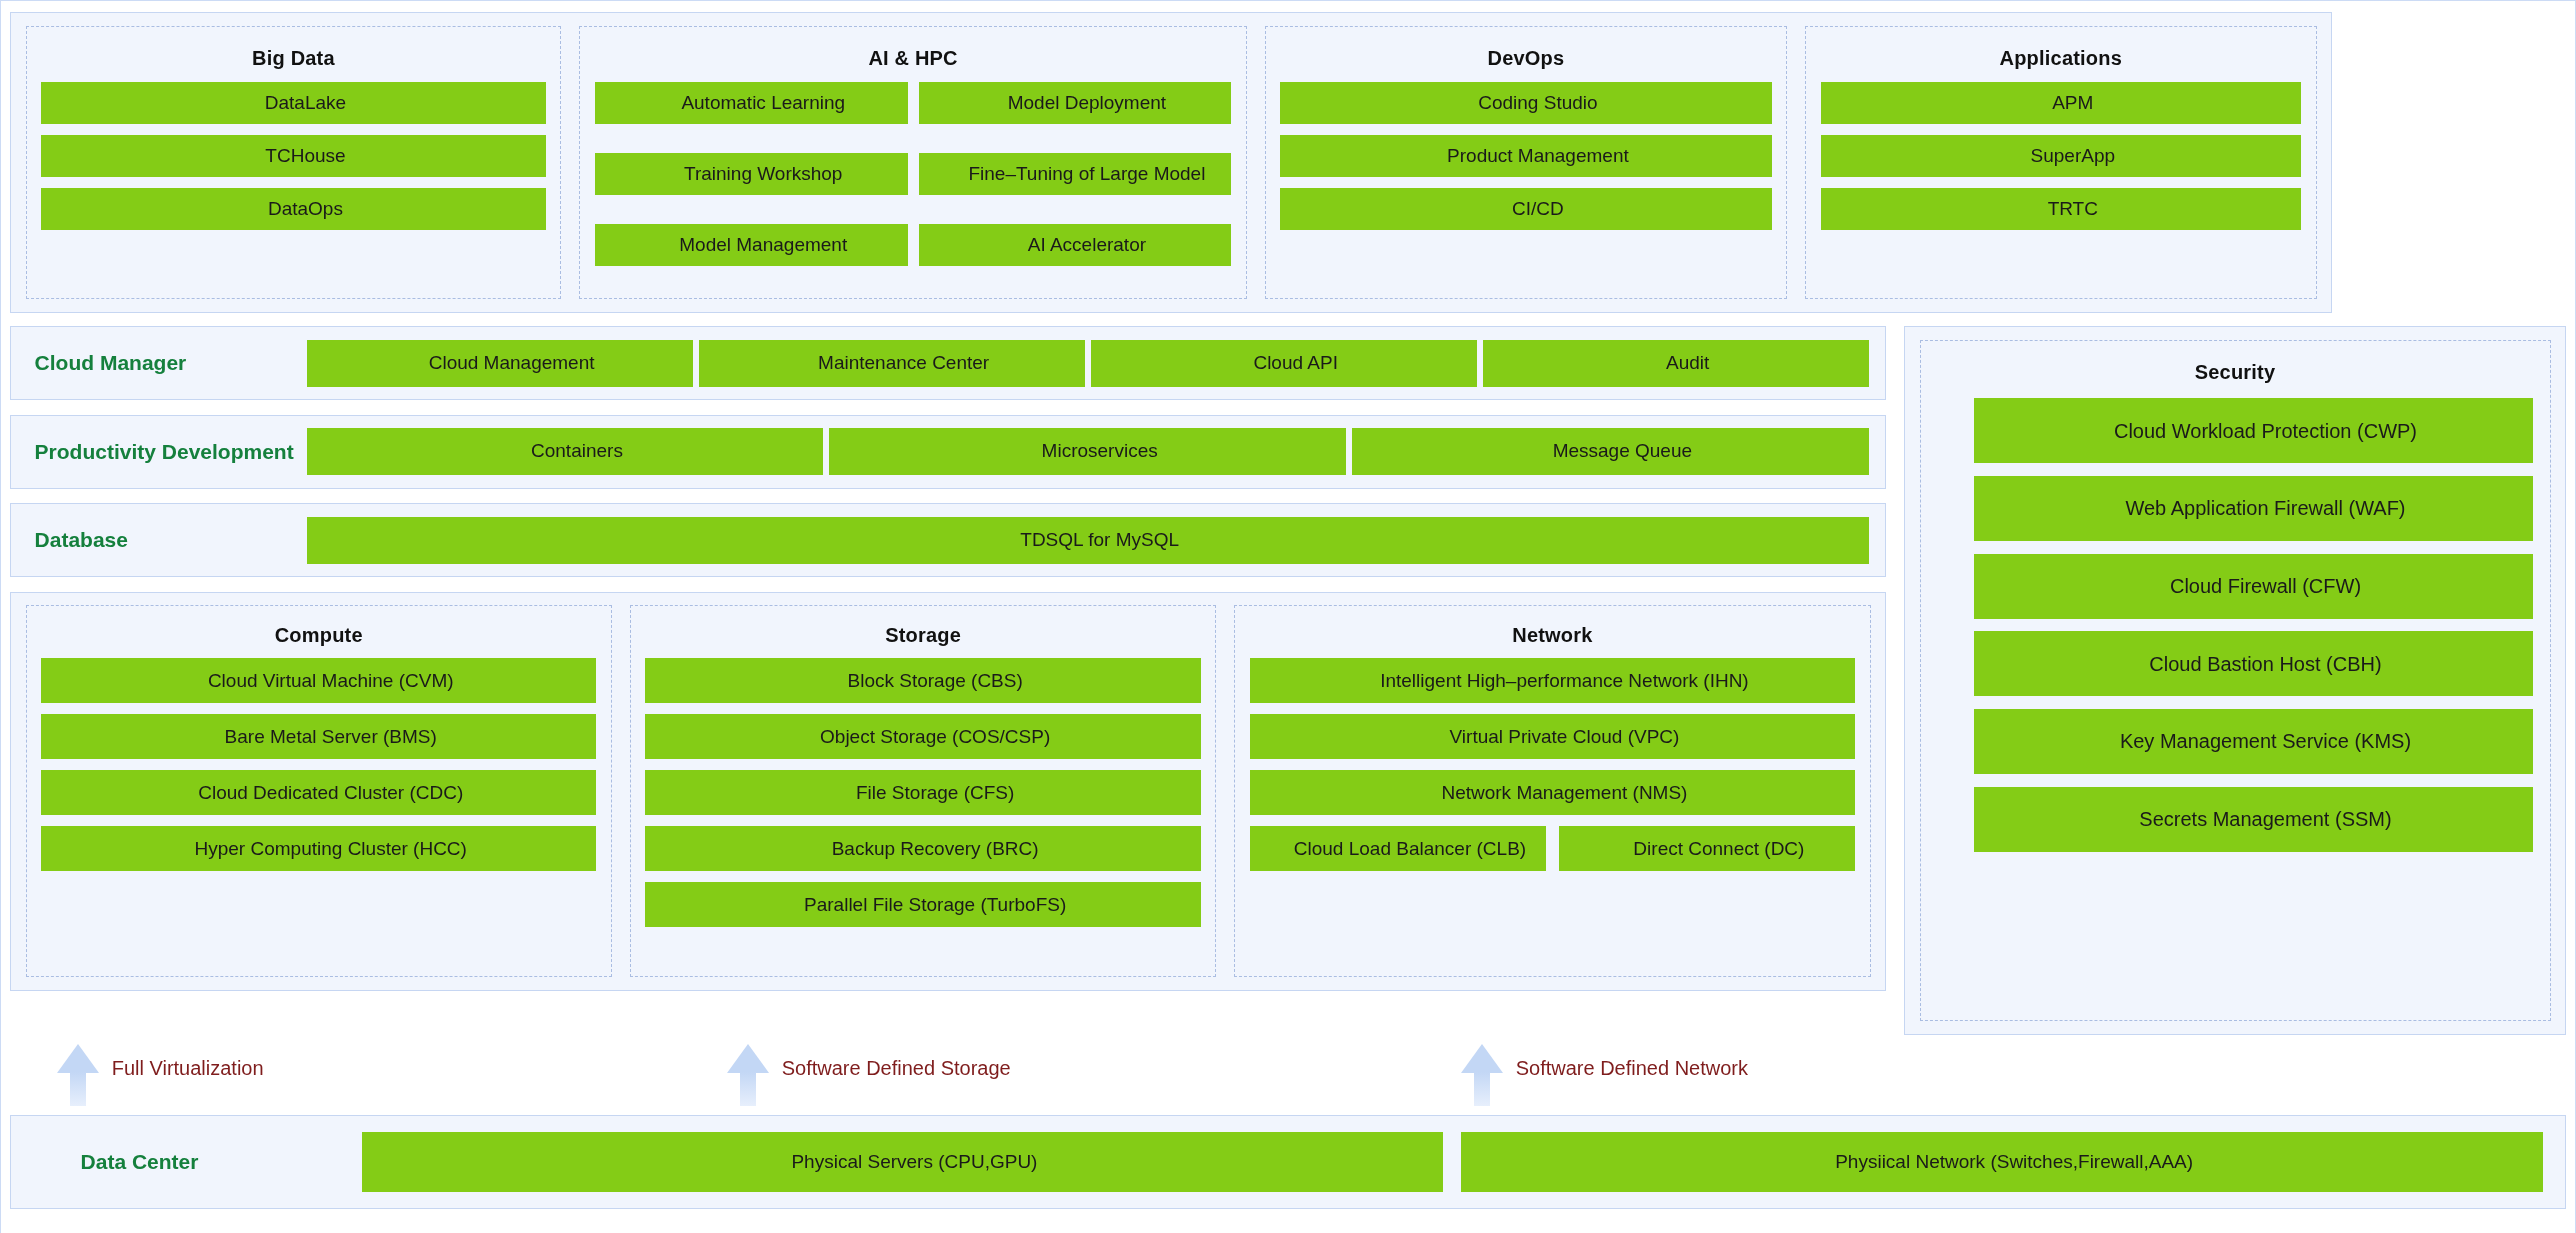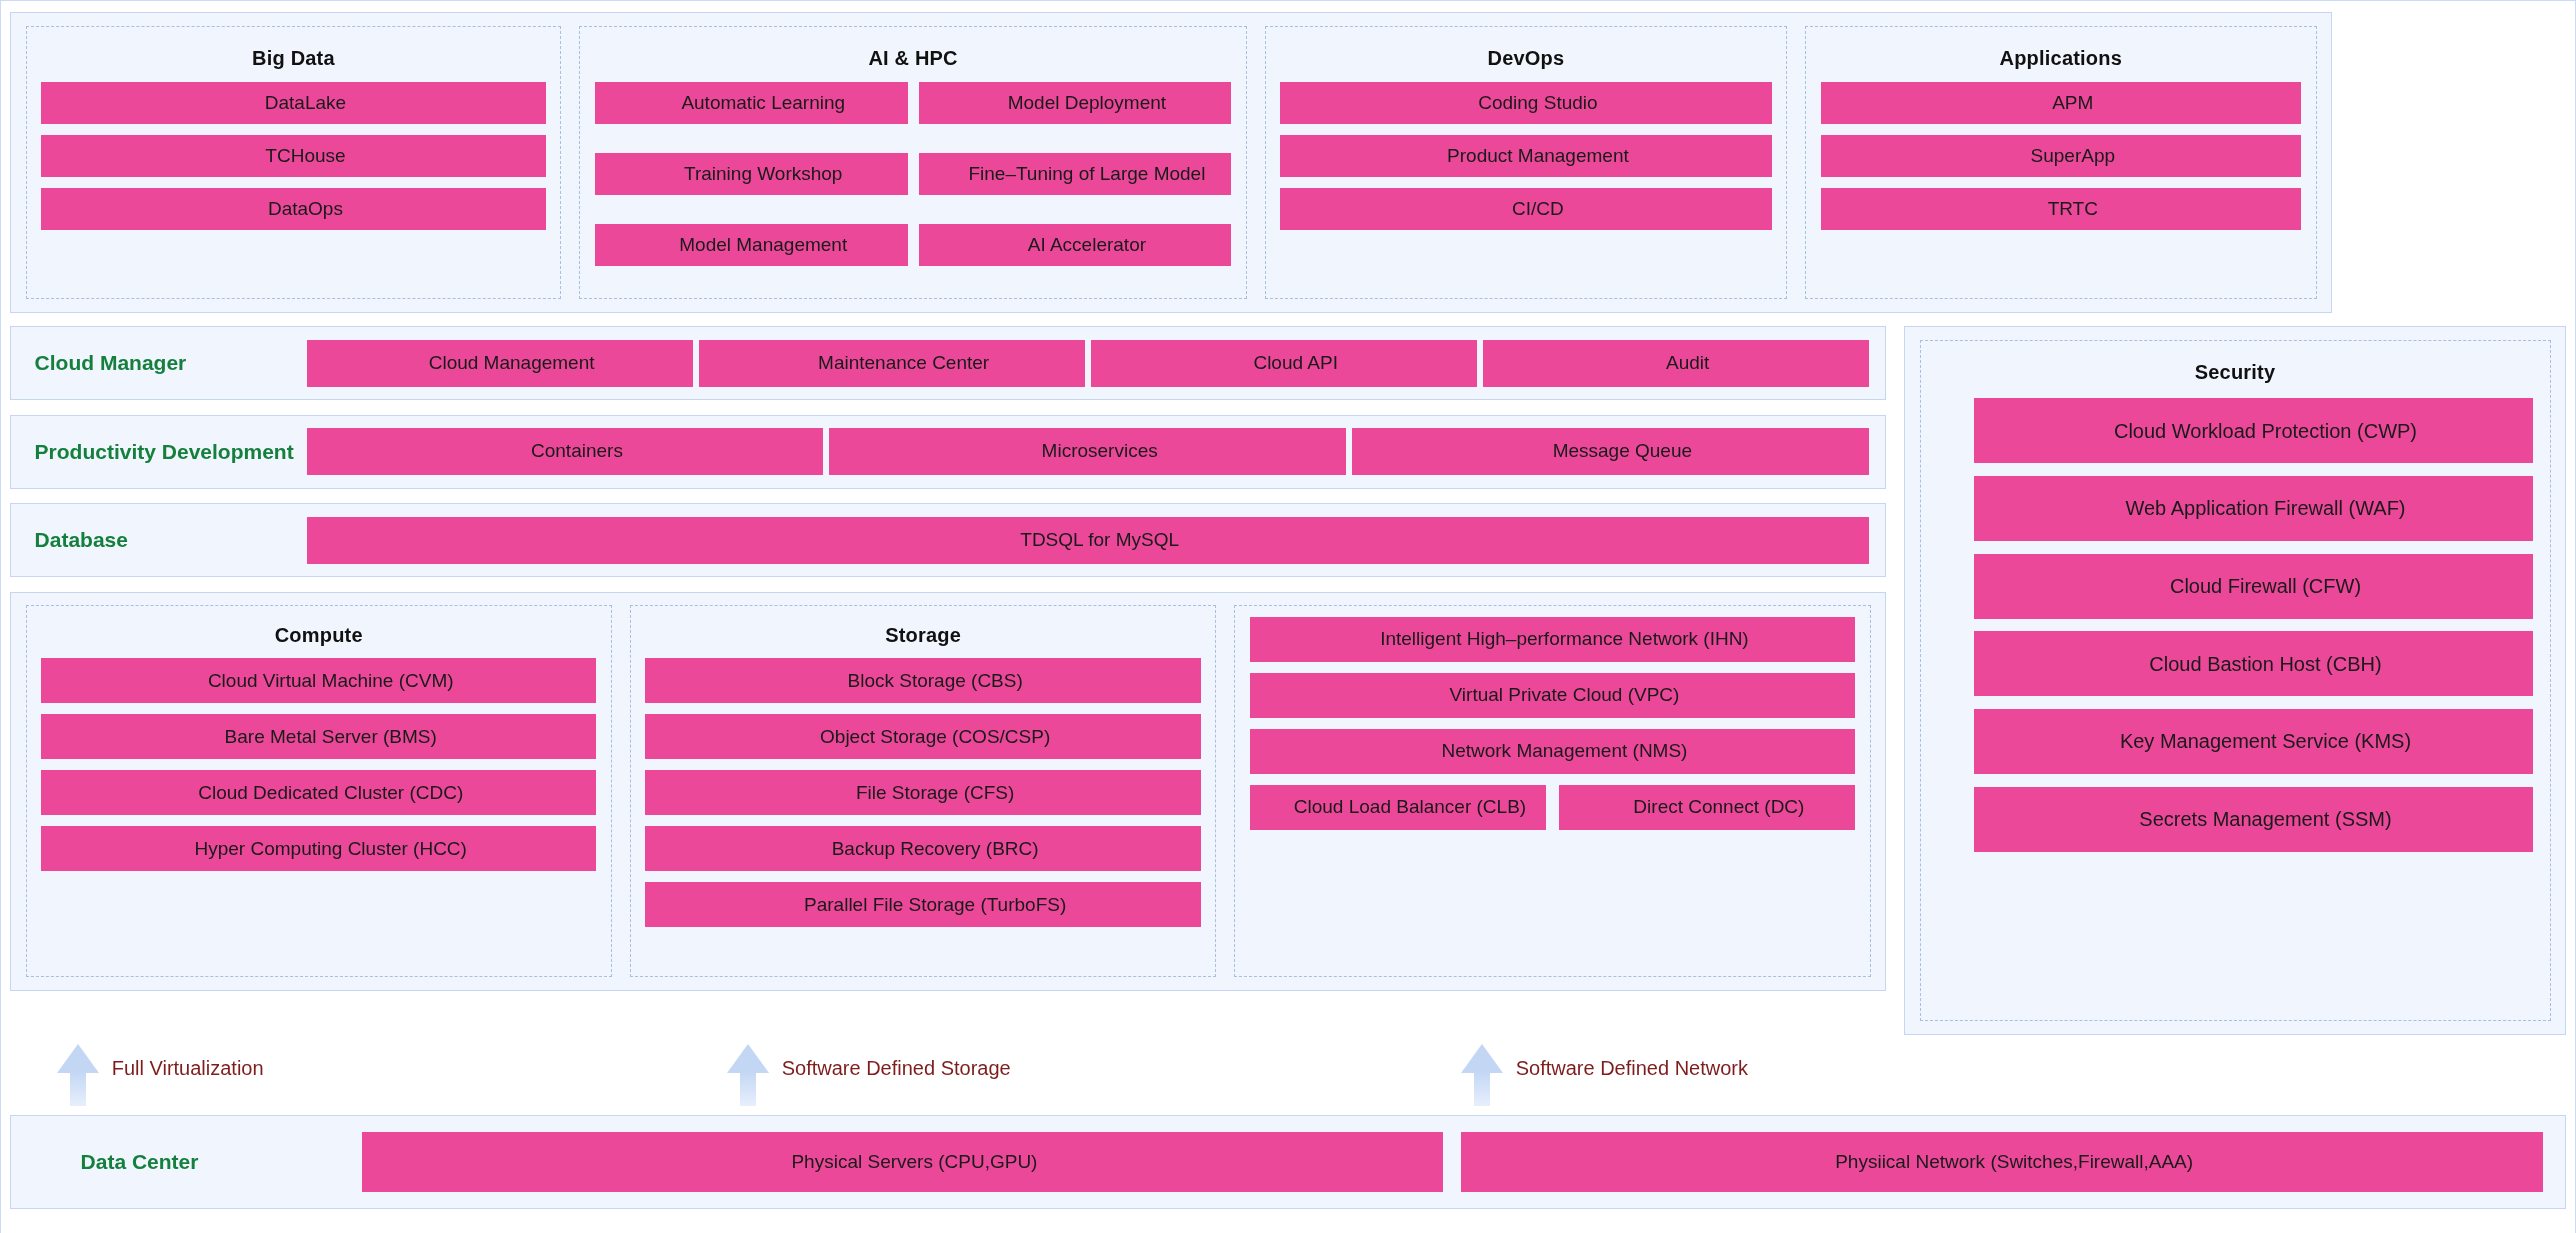--- a/index.html
+++ b/index.html
@@ -40,21 +40,21 @@
 
   .group-title {
     text-align: center;
     font-size: 20px;
     font-weight: bold;
     color: #111111;
     letter-spacing: 0.2px;
   }
 
   .leaf {
-    background: #ec4899;
+    background: #84cc16;
     box-sizing: border-box;
     display: flex;
     align-items: center;
     justify-content: center;
     text-align: center;
     font-size: 19px;
     color: #1a1a1a;
     line-height: 1.2;
     padding-left: 24px;
   }
@@ -336,20 +336,21 @@
         <div class="leaf-stack">
           <div class="leaf">Block Storage (CBS)</div>
           <div class="leaf">Object Storage (COS/CSP)</div>
           <div class="leaf">File Storage (CFS)</div>
           <div class="leaf">Backup Recovery (BRC)</div>
           <div class="leaf">Parallel File Storage (TurboFS)</div>
         </div>
       </div>
 
       <div class="dashed infra-group ig-network">
+        <div class="group-title">Network</div>
         <div class="leaf-stack">
           <div class="leaf">Intelligent High–performance Network (IHN)</div>
           <div class="leaf">Virtual Private Cloud (VPC)</div>
           <div class="leaf">Network Management (NMS)</div>
           <div class="split2">
             <div class="leaf">Cloud Load Balancer (CLB)</div>
             <div class="leaf">Direct Connect (DC)</div>
           </div>
         </div>
       </div>

